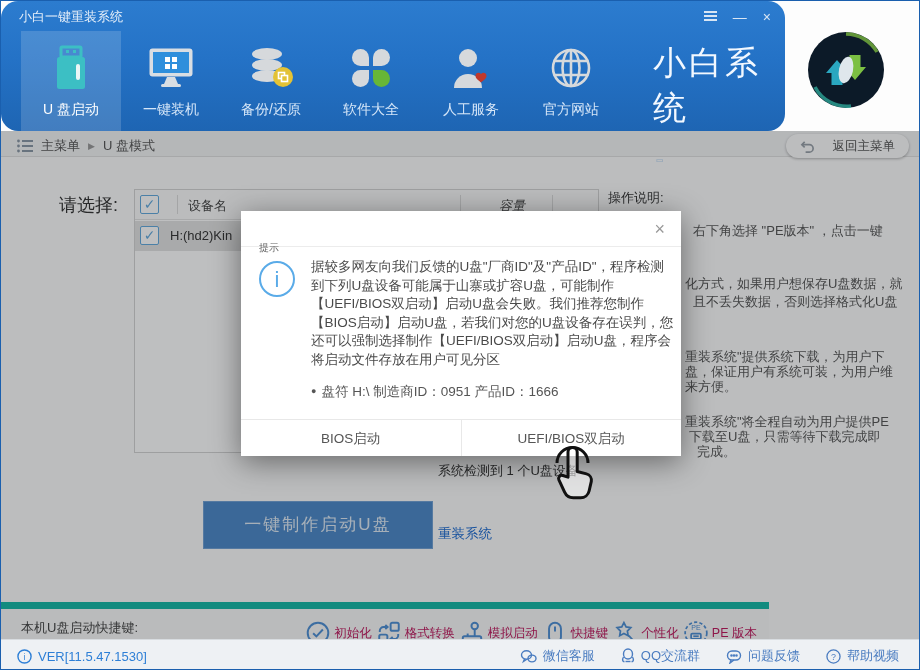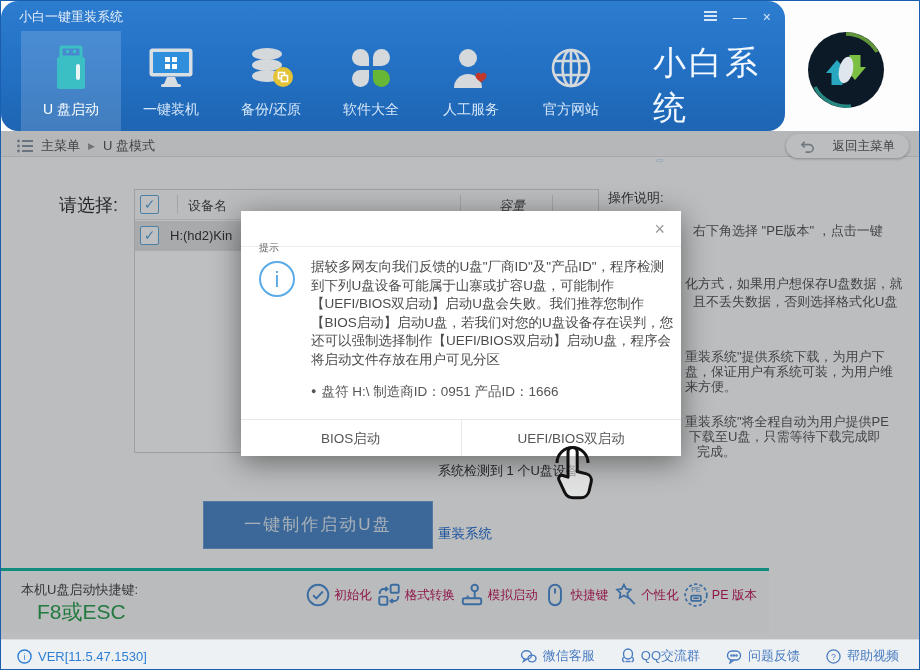--- a/index.html
+++ b/index.html
@@ -49,21 +49,21 @@
   .trow{position:absolute;left:0;top:31px;width:100%;height:30px;background:#e3e3e3;cursor:pointer;}
   .td-dev{position:absolute;left:35px;top:7px;font-size:13px;color:#333;white-space:nowrap;}
   .ops-title{position:absolute;left:607px;top:27px;font-size:13px;color:#333;}
   .frag{position:absolute;font-size:13px;color:#555;white-space:nowrap;}
   .detect{position:absolute;left:437px;top:300px;font-size:13px;color:#333;white-space:nowrap;}
   .make-btn{position:absolute;left:202px;top:339px;width:230px;height:48px;background:#4c88c8;border:1px solid #71a1d5;
     color:#dfeaf5;font-size:17px;text-align:center;line-height:46px;letter-spacing:2px;cursor:pointer;}
   .custom-link{position:absolute;left:437px;top:363px;font-size:13.5px;color:#1e6bd0;cursor:pointer;}
 
   
-  .footer{position:absolute;left:0;top:567px;width:768px;height:65px;background:#fafafa;border-top:3px solid #14b8a6;}
+  .footer{position:absolute;left:0;top:601px;width:768px;height:65px;background:#fafafa;border-top:7px solid #14b8a6;}
   .hk-label{position:absolute;left:20px;top:10px;font-size:13px;color:#444;}
   .hk-value{position:absolute;left:36px;top:27px;font-size:21px;color:#2ba04f;}
   .tools{position:absolute;right:10px;top:11px;display:flex;}
   .tool{min-width:58px;display:flex;flex-direction:row;align-items:center;gap:3px;color:#be185d;font-size:12.5px;cursor:pointer;padding:0 2px;}
   .tool svg{display:block;}
 
   
   .statusbar{position:absolute;left:0;top:638px;width:920px;height:32px;background:#eef1f4;border-top:1px solid #d8dce0;}
   .ver{position:absolute;left:16px;top:0;height:32px;display:flex;align-items:center;gap:6px;font-size:13px;color:#2d7fd6;}
   .sb-links{position:absolute;right:22px;top:0;height:32px;display:flex;align-items:center;gap:26px;}

